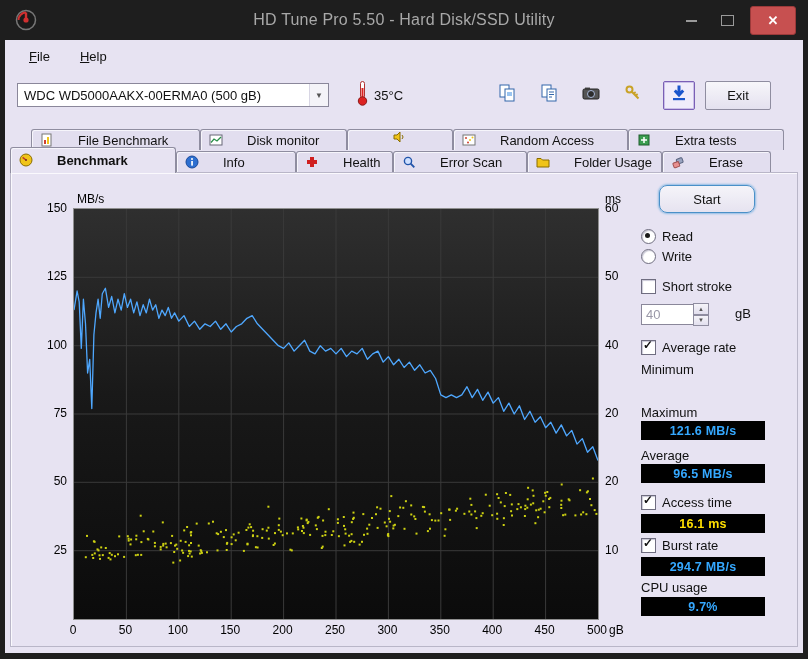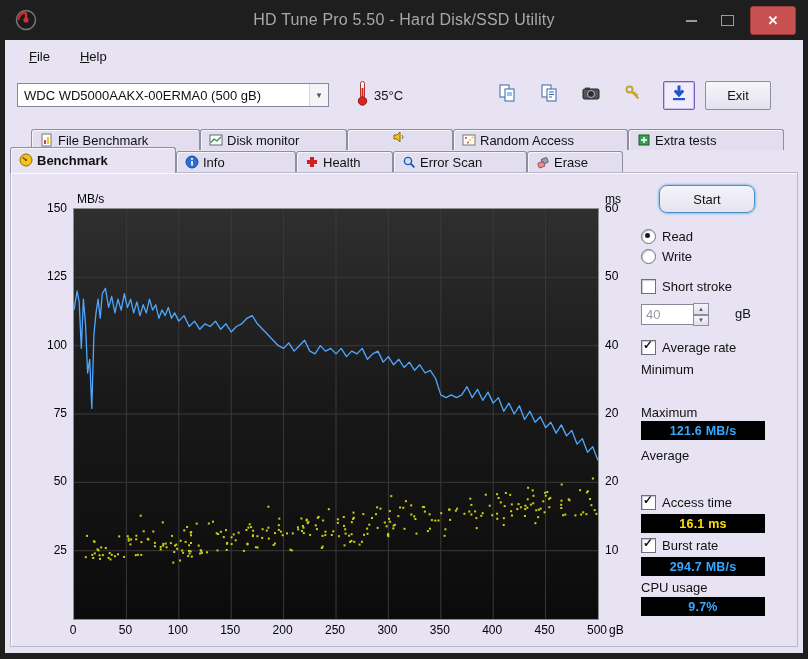--- a/index.html
+++ b/index.html
@@ -25,21 +25,21 @@
   .temp-text{font-size:13px;color:#111;}
   .tbtn{width:30px;height:27px;margin-left:10px;display:flex;align-items:center;justify-content:center;background:transparent;border:1px solid transparent;border-radius:2px;}
   .tbtn.first{margin-left:88px;}
   .tbtn.hl{border:1px solid #7a5fb5;background:#f0ecfa;box-shadow:0 0 0 1px #cabfe8 inset;margin-left:14px;}
   .exit-btn{margin-left:auto;margin-right:20px;width:64px;height:27px;background:linear-gradient(180deg,#f7f6fa,#e4e1ef);border:1px solid #8f8da0;border-radius:2px;font-size:13px;color:#111;display:flex;align-items:center;justify-content:center;}
   
   .tabs{margin-top:10px;position:relative;}
   .tabrow{display:flex;align-items:flex-end;position:relative;}
   .tabrow1{padding-left:26px;z-index:1;height:22px;}
   .tabrow2{padding-left:5px;z-index:2;height:22px;}
-  .tab{box-sizing:border-box;height:21px;border:1px solid #8f8da0;border-bottom:none;border-radius:3px 3px 0 0;background:#e2deef;box-shadow:inset 1px 1px 0 #f6f5fb;display:flex;align-items:center;gap:4px;padding:0 8px;font-size:13px;color:#111;white-space:nowrap;overflow:hidden;}
+  .tab{box-sizing:border-box;height:21px;border:1px solid #8f8da0;border-bottom:none;border-radius:3px 3px 0 0;background:#e2deef;box-shadow:inset 1px 1px 0 #f6f5fb;display:flex;align-items:center;gap:24px;padding:0 8px;font-size:13px;color:#111;white-space:nowrap;overflow:hidden;}
   .tab.active{height:26px;font-weight:bold;background:#e7e3f2;position:relative;z-index:4;margin-bottom:-1px;padding-bottom:1px;}
   .tab .icon{display:flex;align-items:center;}
   
   .groupbox{position:relative;margin:0 5px;height:473px;background:#e7e3f2;border:1px solid #b9b6c8;box-shadow:inset 1px 1px 0 #faf9fd;box-sizing:content-box;}
   .chart-wrap{position:absolute;left:0;top:0;width:618px;height:100%;}
   .plot{position:absolute;left:62px;top:35px;width:524px;height:410px;background:linear-gradient(180deg,#2f2f2f 0%,#191919 45%,#0b0b0b 100%);border:1px solid #8f8f8f;}
   .plot svg{display:block;}
   .tick{position:absolute;font-size:12px;color:#000;}
   .tick.left{width:40px;text-align:right;}
   .tick.x{width:40px;text-align:center;}
@@ -233,21 +233,29 @@
           </div>
           <div class="tab" style="width: 134px;">
             <span class="icon">
               <svg width="14" height="14" viewBox="0 0 14 14">
                 <circle cx="6" cy="6" r="3.6" fill="#cfe0ff" stroke="#2255aa" stroke-width="1.4"></circle>
                 <line x1="8.7" y1="8.7" x2="12.3" y2="12.3" stroke="#2255aa" stroke-width="1.9"></line>
               </svg>
             </span>
             <span>Error Scan</span>
           </div>
-          <div class="tab" style="width: 96px; margin-top: 25px;">
+          <div class="tab" style="width: 135px;">
+            <span class="icon">
+              <svg width="14" height="14" viewBox="0 0 14 14">
+                <path d="M1 3.5 h4 l1.5 1.5 h6.5 v7 h-12 z" fill="#f0c419" stroke="#8a6d00"></path>
+              </svg>
+            </span>
+            <span>Folder Usage</span>
+          </div>
+          <div class="tab" style="width: 109px; margin-top: 25px;">
             <span class="icon">
               <svg width="14" height="14" viewBox="0 0 14 14">
                 <g transform="rotate(-20 7 7)">
                   <rect x="6" y="4" width="6" height="5" rx="1" fill="#9aa4c0" stroke="#5a6480"></rect>
                   <rect x="1.5" y="6.5" width="6" height="5" rx="1" fill="#e89090" stroke="#a05050"></rect>
                 </g>
               </svg>
             </span>
             <span>Erase</span>
           </div>
@@ -621,20 +629,21 @@
           <span class="checkbox on"></span>
           <span>Average rate</span>
         </div>
 
         <span class="p-label" style="top:189px">Minimum</span>
 
         <span class="p-label" style="top:232px">Maximum</span>
         <span class="val-box" style="top:248px">121.6 MB/s</span>
 
         <span class="p-label" style="top:275px">Average</span>
+        <span class="val-box" style="top:291px">96.5 MB/s</span>
 
         <div class="row" style="top:322px">
           <span class="checkbox on"></span>
           <span>Access time</span>
         </div>
         <span class="val-box yellow" style="top:341px">16.1 ms</span>
 
         <div class="row" style="top:365px">
           <span class="checkbox on"></span>
           <span>Burst rate</span>

